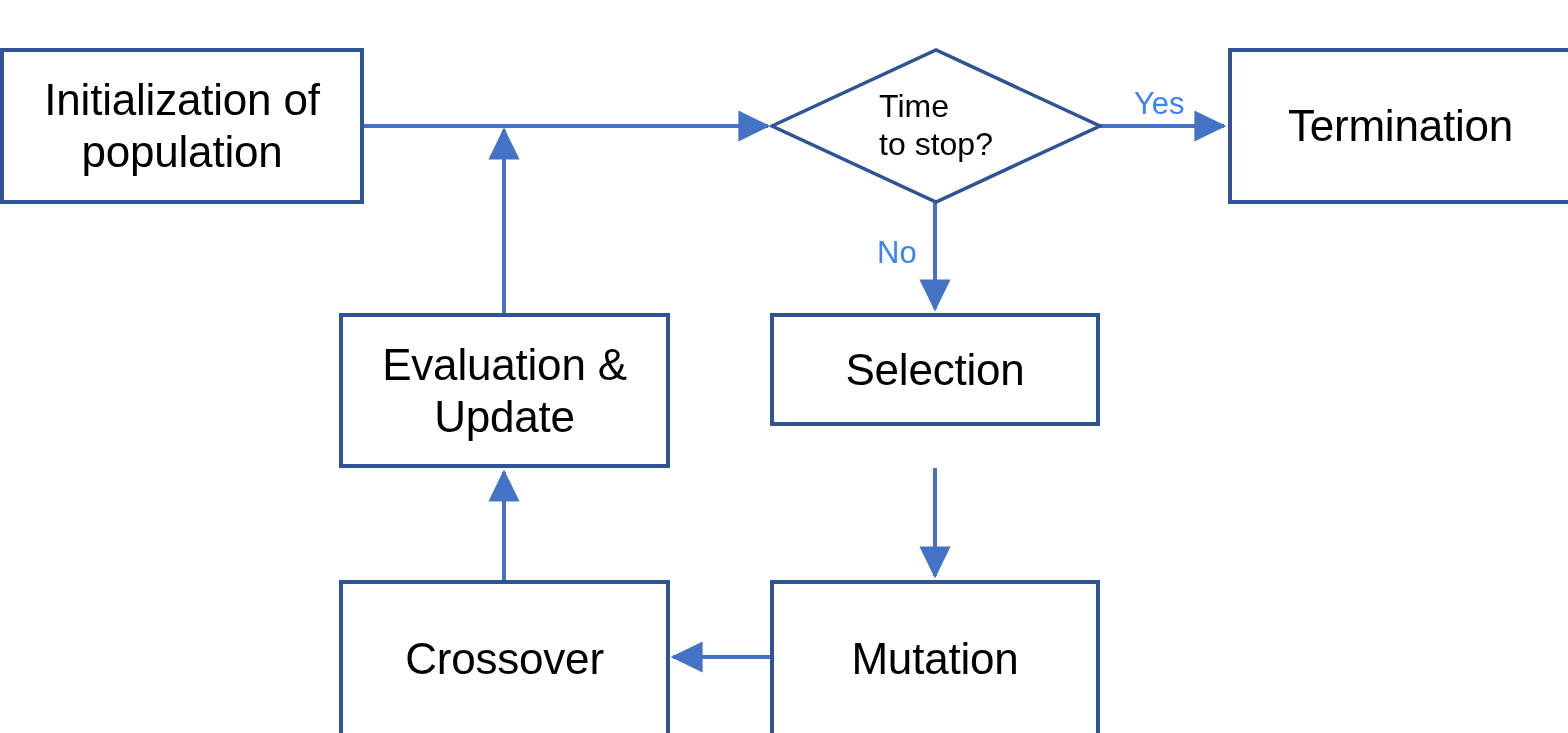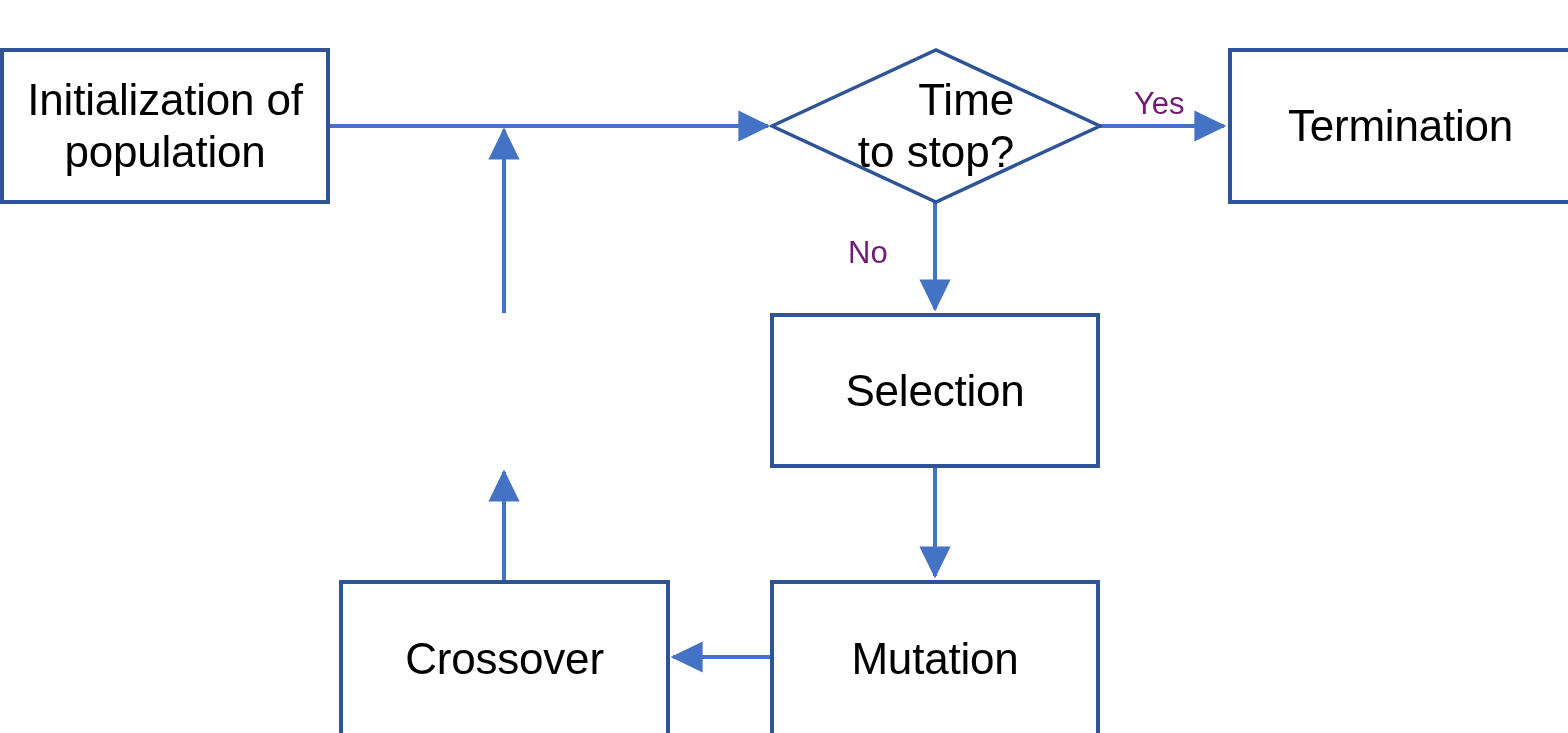--- a/index.html
+++ b/index.html
@@ -37,32 +37,32 @@
     text-align: center;
     color: #000000;
     line-height: 1.18;
     white-space: pre-line;
     font-size: 44px;
     font-weight: 400;
     letter-spacing: -0.2px;
   }
   .edge-label {
     position: absolute;
-    color: #701a75;
+    color: #3b82f6;
     font-size: 31px;
     line-height: 1;
     white-space: nowrap;
     background: transparent;
   }
   .diamond-label {
     position: absolute;
     color: #000000;
-    font-size: 44px;
+    font-size: 32px;
     line-height: 1.18;
-    text-align: right;
+    text-align: left;
     white-space: pre-line;
     display: flex;
     align-items: center;
     justify-content: center;
   }
 </style>
 </head>
 <body>
 
 <div id="canvas">
@@ -96,46 +96,50 @@
 
     <g>
       <line x1="504" y1="580" x2="504" y2="472" stroke="#4472C4" stroke-width="4" marker-end="url(#ah)"></line>
     </g>
 
     <g>
       <line x1="504" y1="313" x2="504" y2="130" stroke="#4472C4" stroke-width="4" marker-end="url(#ah)"></line>
     </g>
   </svg>
 
-  <div class="node" style="left:0px; top:48px; width:330px; height:156px; border-left-width:4px;">
+  <div class="node" style="left:0px; top:48px; width:364px; height:156px; border-left-width:4px;">
     <span>Initialization of
 population</span>
   </div>
 
   <svg style="position:absolute; left:770px; top:46px; width:332px; height:160px;" viewBox="0 0 332 160" xmlns="http://www.w3.org/2000/svg">
     <polygon points="2,80 166,4 330,80 166,156" fill="#ffffff" stroke="#2F5496" stroke-width="3.5"></polygon>
   </svg>
   <div class="diamond-label" style="left:770px; top:46px; width:332px; height:160px;">
     <span>Time
 to stop?</span>
   </div>
 
   <div class="node" style="left:1228px; top:48px; width:345px; height:156px;">
     <span>Termination</span>
   </div>
 
+  <div class="node" style="left:339px; top:313px; width:331px; height:155px;">
+    <span>Evaluation &amp;
+Update</span>
+  </div>
 
-  <div class="node" style="left:770px; top:313px; width:330px; height:155px;">
+  <div class="node" style="left:770px; top:313px; width:330px; height:113px;">
     <span>Selection</span>
   </div>
 
   <div class="node" style="left:339px; top:580px; width:331px; height:158px;">
     <span>Crossover</span>
   </div>
 
   <div class="node" style="left:770px; top:580px; width:330px; height:158px;">
     <span>Mutation</span>
   </div>
 
   <div class="edge-label" style="left:1134px; top:88px;">Yes</div>
-  <div class="edge-label" style="left:848px; top:237px;">No</div>
+  <div class="edge-label" style="left:877px; top:237px;">No</div>
 
 </div>
 
 </body></html>

